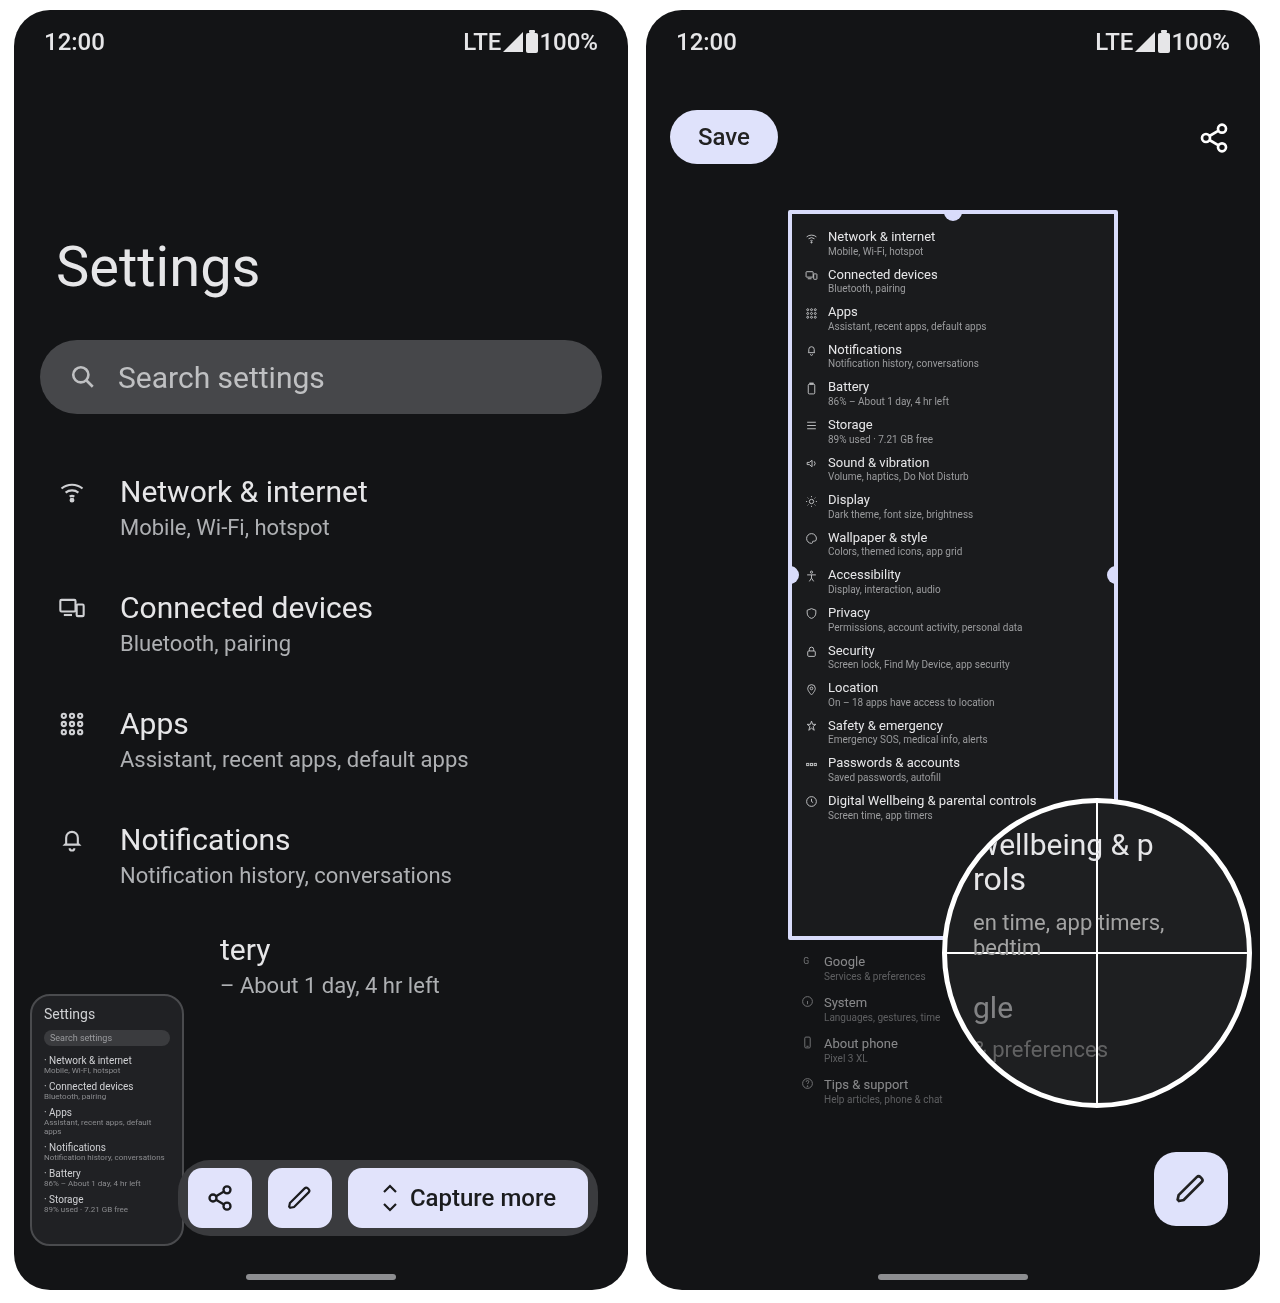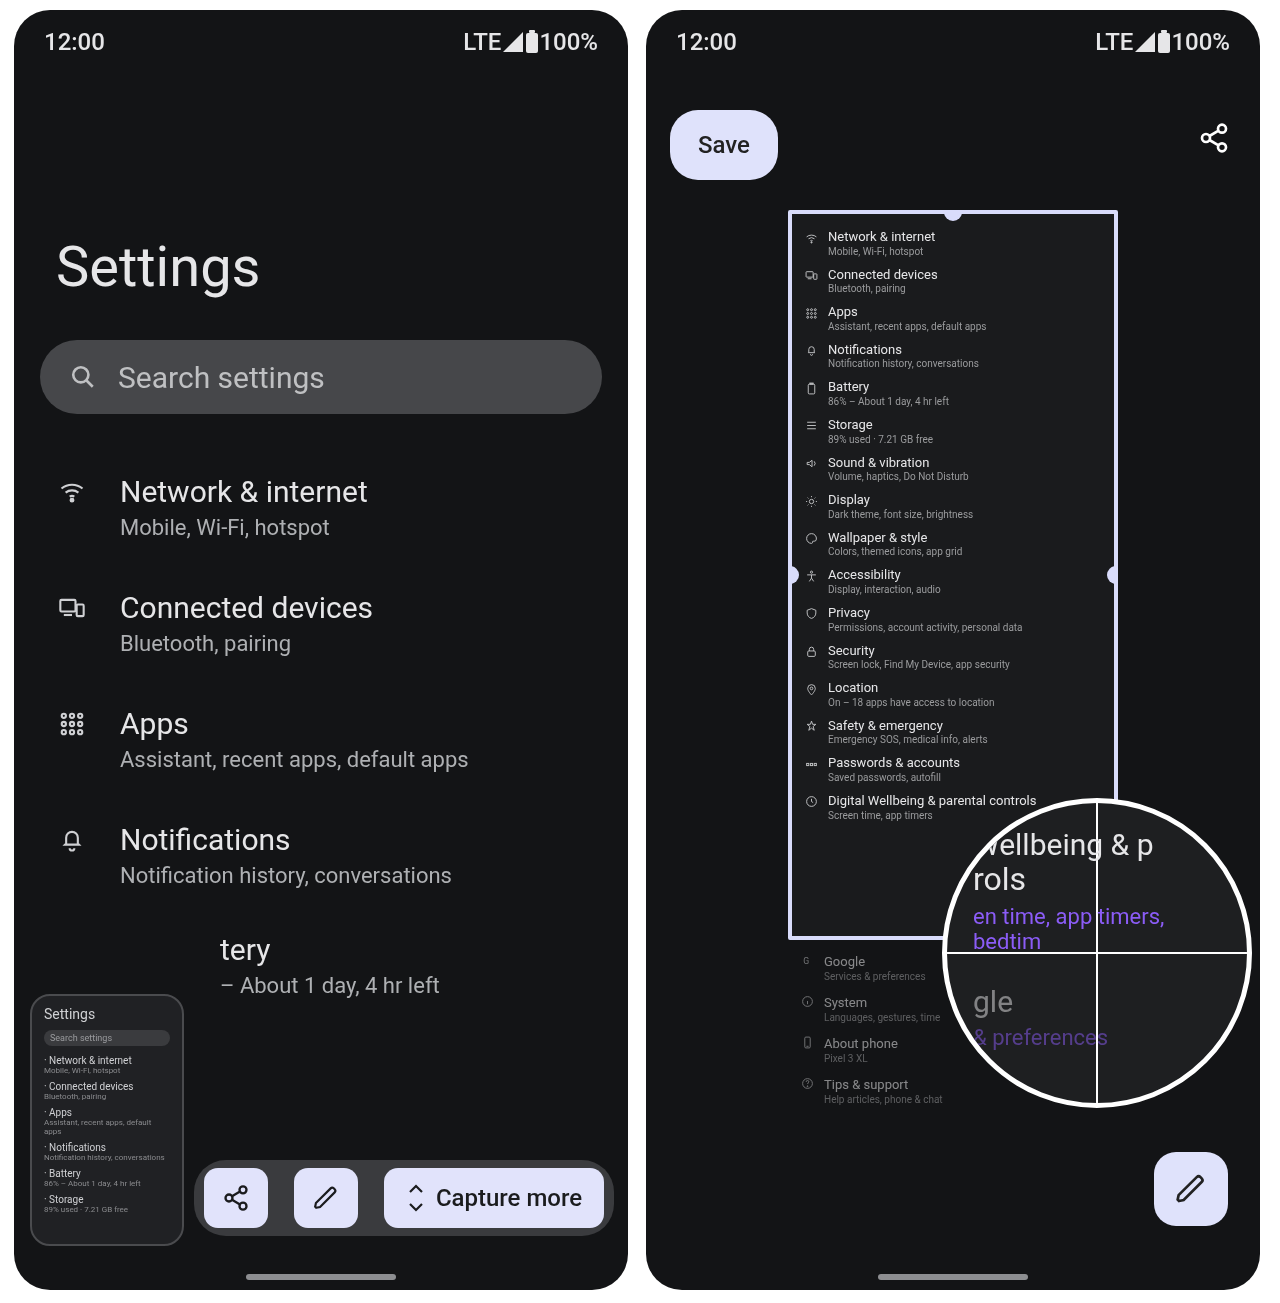--- a/index.html
+++ b/index.html
@@ -91,25 +91,25 @@
   .shot-thumb .t-title { font-size: 14px; margin-bottom: 8px; }
   .shot-thumb .t-search {
     background:#3a3b3e; border-radius:10px; padding:3px 6px; font-size:9px; color:#9a9b9e;
     margin-bottom:6px;
   }
   .shot-thumb .t-row { font-size:10px; padding:3px 0; }
   .shot-thumb .t-row .s { font-size:8px; color:#8a8b8e; display:block; }
 
   .shot-toolbar {
     position:absolute;
-    left: 180px; bottom: 54px;
+    left: 164px; bottom: 54px;
     width: 420px; height: 76px;
     background:#3a3b3e;
     border-radius: 32px;
-    display:flex; align-items:center; gap:26px;
+    display:flex; align-items:center; gap:16px;
     padding: 8px 10px;
   }
   .sq-btn {
     width: 64px; height: 60px;
     background:#e1e3fb;
     border-radius: 14px;
     display:flex; align-items:center; justify-content:center;
     color:#1b1c1e;
   }
   .cap-more {
@@ -120,21 +120,21 @@
     font-size:24px; font-weight:500; color:#1b1c1e;
   }
   .nav-pill {
     position:absolute; bottom:10px; left:50%; transform:translateX(-50%);
     width:150px; height:6px; background:#8d8e91; border-radius:3px;
   }
 
   
   .save-pill {
     position:absolute; top:100px; left:24px;
-    height:70px; padding:0 28px;
+    height:54px; padding:0 28px;
     background:#dfe2fb; color:#222;
     border-radius:28px;
     display:flex; align-items:center;
     font-size:24px; font-weight:500;
   }
   .share-icon-r {
     position:absolute; top:110px; right:28px;
     width:36px; height:36px; color:#fff;
     display:flex; align-items:center; justify-content:center;
   }
@@ -189,21 +189,21 @@
   }
   .magnifier .cross-h { left:0; right:0; top:50%; height:2px; transform:translateY(-1px);}
   .magnifier .cross-v { top:0; bottom:0; left:50%; width:2px; transform:translateX(-1px);}
   .mag-content {
     position:absolute; inset:0;
     padding:24px 10px 10px 26px;
     font-size:28px; color:#e6e6e8;
   }
   .mag-content .line1 { font-size:30px;}
   .mag-content .line2 { font-size:32px; margin-top:-2px;}
-  .mag-content .line3 { font-size:22px; color:#8b5cf6; margin-top:6px;}
+  .mag-content .line3 { font-size:22px; color:#a3a3a3; margin-top:12px;}
   .mag-content .gap { height:30px; }
   .mag-content .dim { opacity:0.5; }
 
   .edit-fab {
     position:absolute;
     right: 32px; bottom: 64px;
     width: 74px; height: 74px;
     background:#dfe2fb;
     border-radius: 22px;
     display:flex; align-items:center; justify-content:center;

